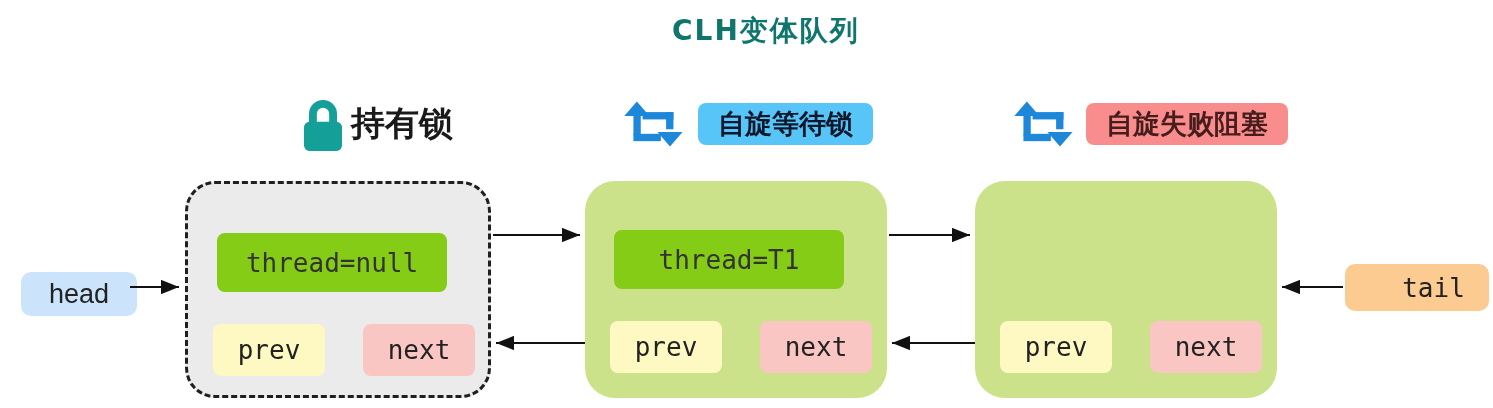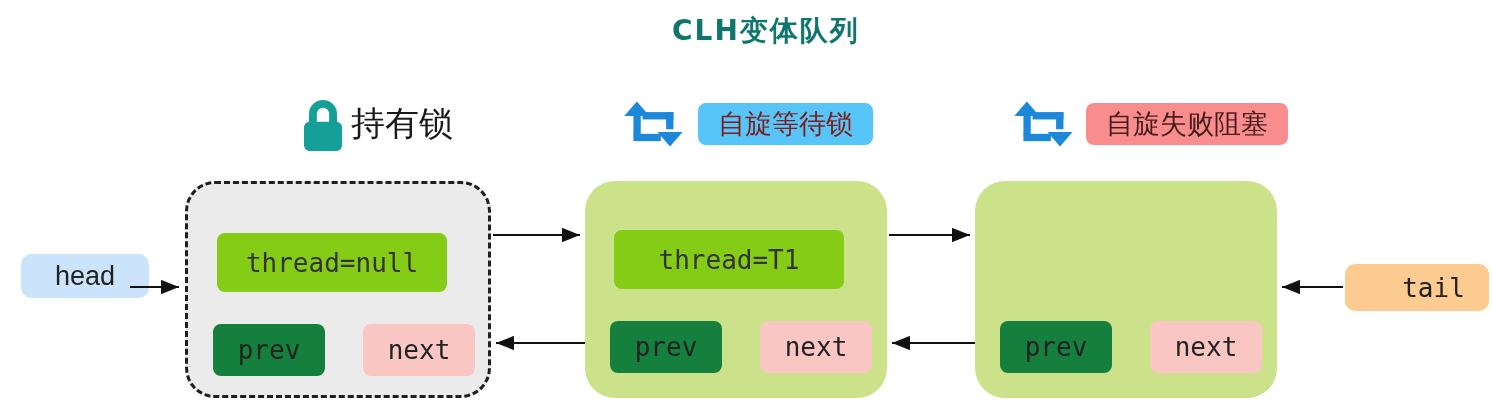--- a/index.html
+++ b/index.html
@@ -21,40 +21,41 @@
     color: #0f766e;
     letter-spacing: 2px;
     white-space: nowrap;
   }
   
   .legend {
     position: absolute;
     display: flex;
     align-items: center;
     white-space: nowrap;
+    font-weight: bold;
   }
   .legend-holder { left: 299px; top: 96px; gap: 4px; }
   .legend-wait   { left: 622px; top: 101px; gap: 12px; }
   .legend-fail   { left: 1012px; top: 101px; gap: 10px; }
   .legend-label-plain {
     font-family: "DejaVu Serif", serif;
     font-size: 34px;
     color: #1a1a1a;
   }
   .badge {
     height: 42px;
     display: flex;
     align-items: center;
     justify-content: center;
     border-radius: 8px;
     padding: 0 20px;
     font-family: "DejaVu Serif", serif;
     font-size: 27px;
   }
-  .badge-wait { background: #57c5f7; color: #7f1d1d; }
+  .badge-wait { background: #57c5f7; color: #0f172a; }
   .badge-fail { background: #f98d8d; color: #471c1c; }
   
   .node {
     position: absolute;
     top: 181px;
     width: 302px;
     height: 217px;
     border-radius: 30px;
     box-sizing: border-box;
   }
@@ -88,33 +89,33 @@
     width: 112px;
     height: 52px;
     border-radius: 8px;
     display: flex;
     align-items: center;
     justify-content: center;
     font-family: "DejaVu Sans Mono", monospace;
     font-size: 26px;
     color: #222;
   }
-  .slot-prev { left: 25px;  background: #15803d; }
+  .slot-prev { left: 25px;  background: #fef9c3; }
   .slot-next { left: 175px; background: #f9c6c4; }
   
   .ptr {
     position: absolute;
     display: flex;
     align-items: center;
     justify-content: center;
     border-radius: 10px;
     color: #222;
   }
   .ptr-head {
-    left: 21px; top: 254px; width: 128px; height: 44px;
+    left: 21px; top: 272px; width: 116px; height: 44px;
     background: #cce4fb;
     font-family: "Liberation Sans", sans-serif;
     font-size: 27px;
     text-align: center;
   }
   .ptr-tail {
     left: 1345px; top: 264px; width: 111px; height: 47px;
     background: #fccb92;
     font-family: "DejaVu Sans Mono", monospace;
     font-size: 26px;

